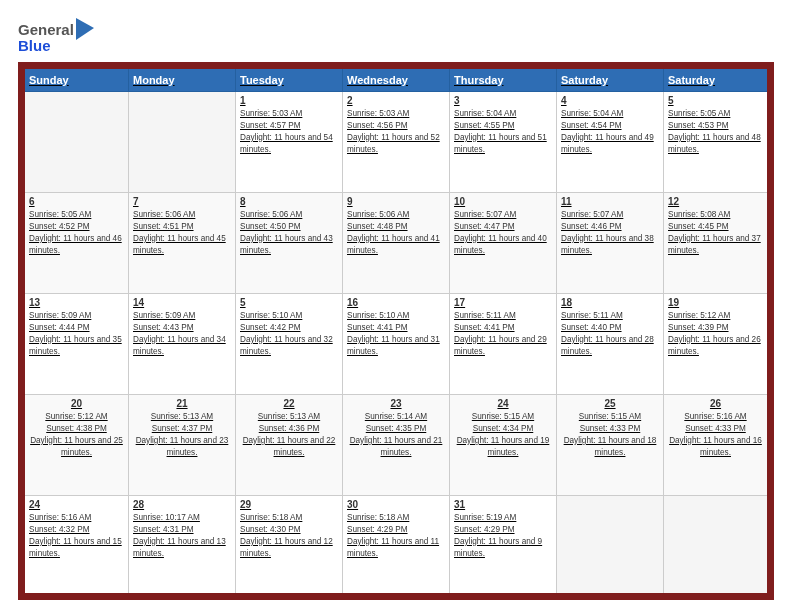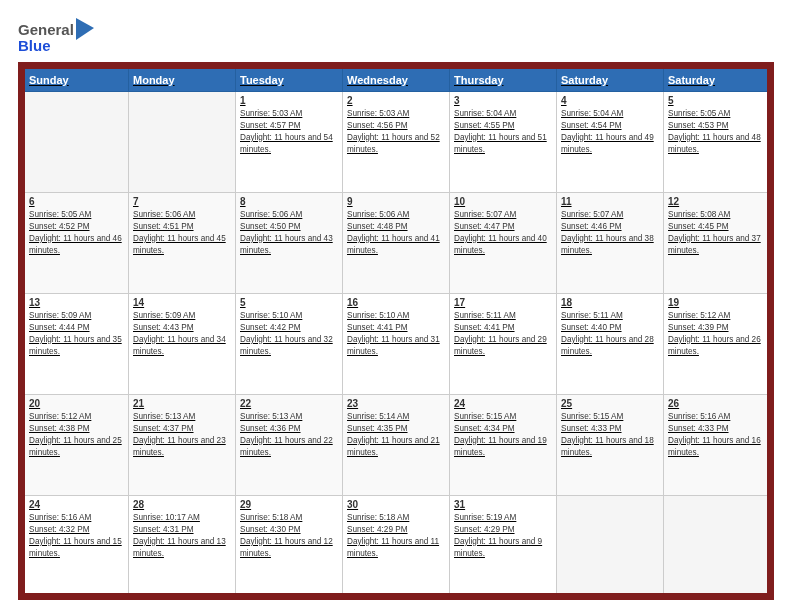--- a/index.html
+++ b/index.html
@@ -239,21 +239,21 @@
 Sunset: 4:40 PM
 Daylight: 11 hours and 28 minutes.</div>
           </td>
           <td>
             <span class="day-num">19</span>
             <div class="day-info" style="white-space: pre-line;">Sunrise: 5:12 AM
 Sunset: 4:39 PM
 Daylight: 11 hours and 26 minutes.</div>
           </td>
         </tr>
-        <tr style="background: #0f766e;">
+        <tr style="background: #0f766e; text-align: center;">
           <td>
             <span class="day-num">20</span>
             <div class="day-info" style="white-space: pre-line;">Sunrise: 5:12 AM
 Sunset: 4:38 PM
 Daylight: 11 hours and 25 minutes.</div>
           </td>
           <td>
             <span class="day-num">21</span>
             <div class="day-info" style="white-space: pre-line;">Sunrise: 5:13 AM
 Sunset: 4:37 PM

